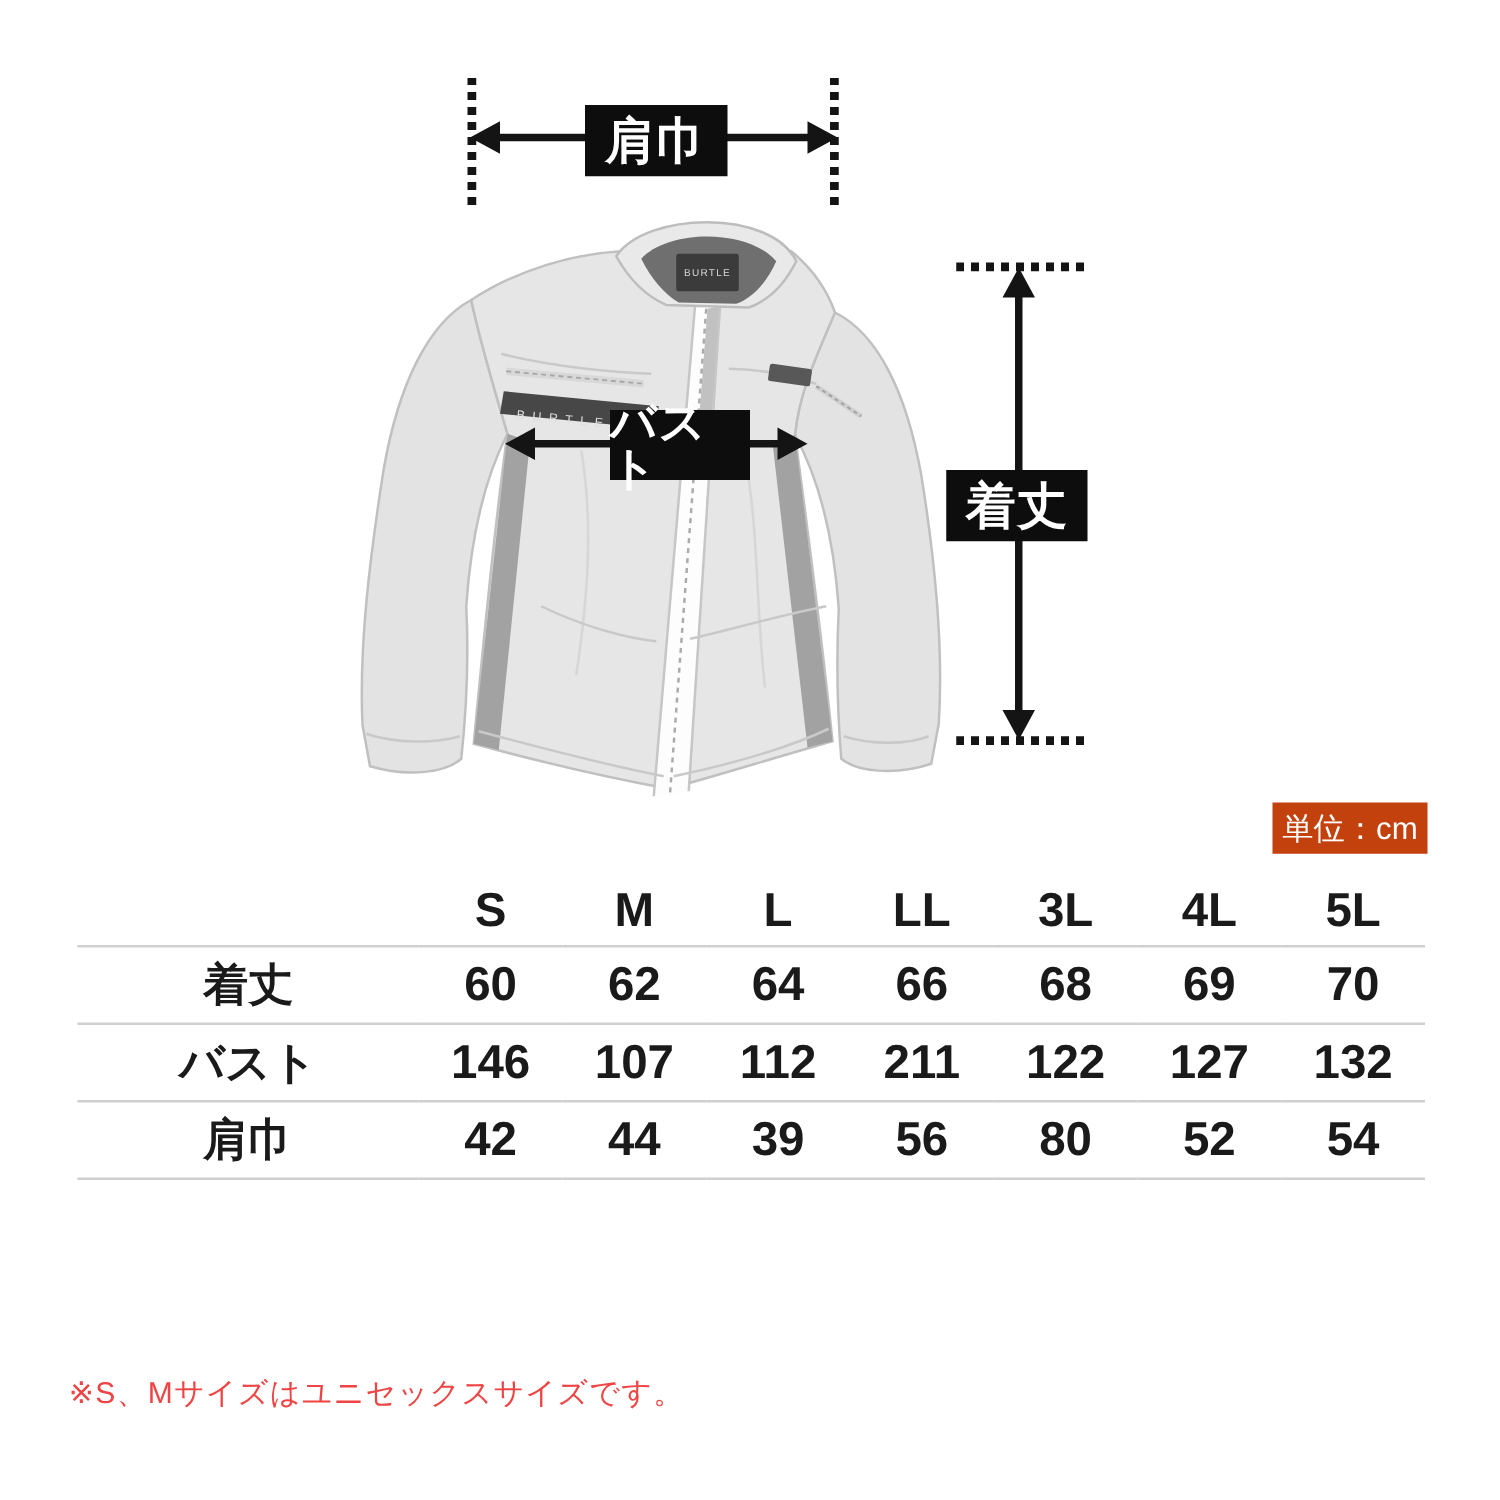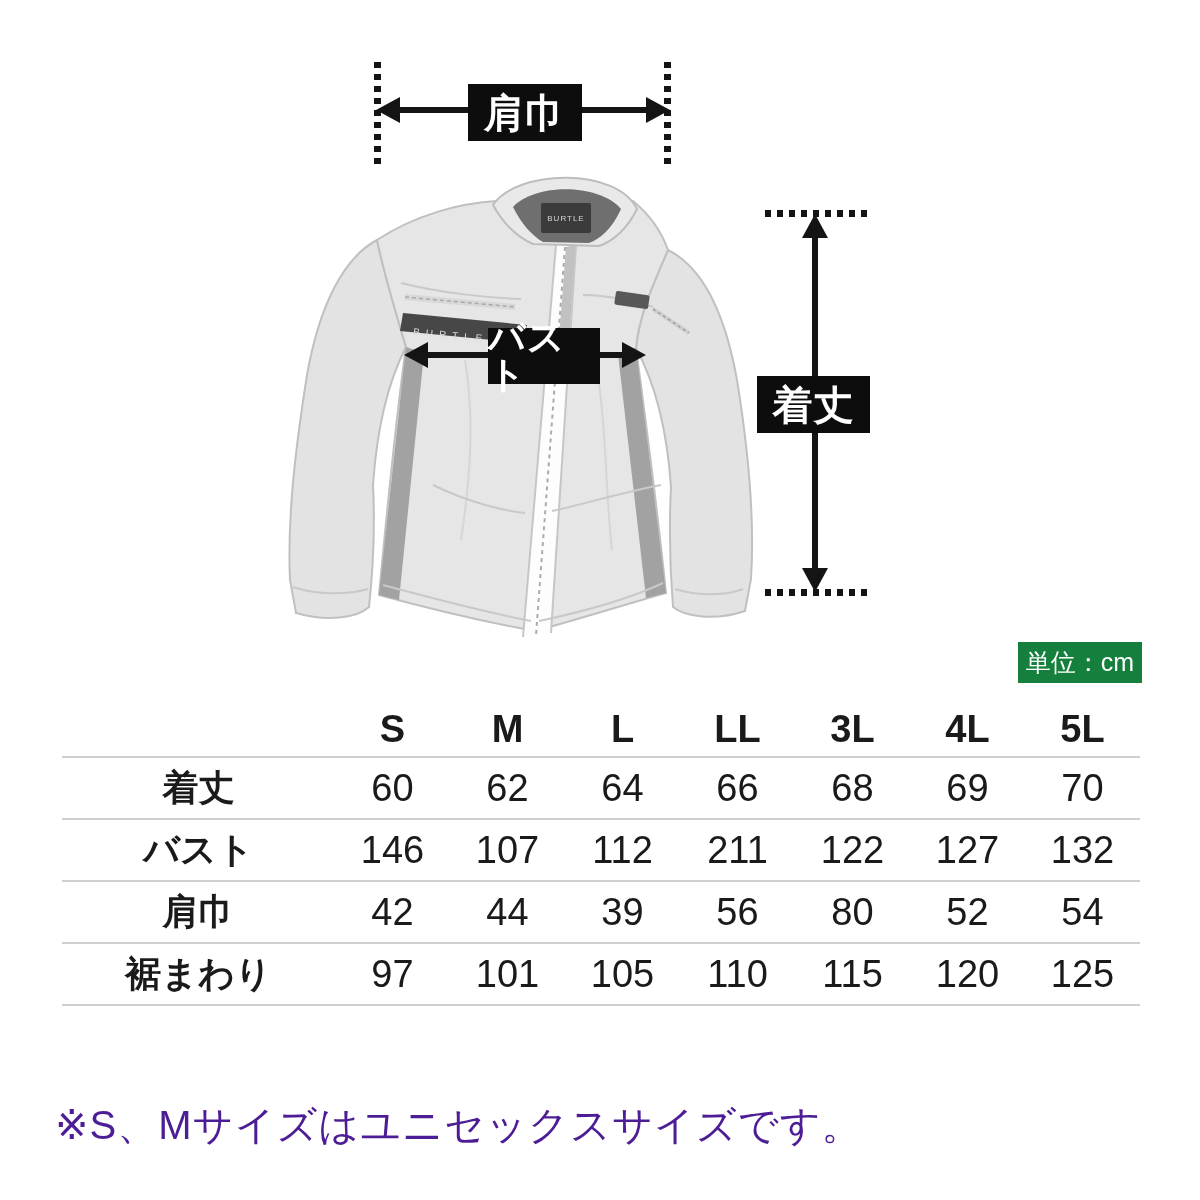--- a/index.html
+++ b/index.html
@@ -22,38 +22,38 @@
   .ah-up    { border-left:13px solid transparent; border-right:13px solid transparent; border-bottom:24px solid #141414; }
   .ah-down  { border-left:13px solid transparent; border-right:13px solid transparent; border-top:24px solid #141414; }
   .measure-label {
     position:absolute; background:#0d0d0d; color:#ffffff;
     display:flex; align-items:center; justify-content:center;
     font-size:40px; font-weight:700; letter-spacing:1px; line-height:1;
   }
   
   .unit-badge {
     position:absolute; left:1018px; top:642px; width:124px; height:41px;
-    background:#15803d; color:#ffffff; display:flex; align-items:center; justify-content:center;
+    background:#c2410c; color:#ffffff; display:flex; align-items:center; justify-content:center;
     font-size:25px; font-weight:400; letter-spacing:0px;
   }
   
   .size-table-wrap { position:absolute; left:62px; top:702px; width:1078px; }
   table.size-table { width:1078px; border-collapse:collapse; table-layout:fixed; }
   table.size-table col.lbl { width:273px; }
   table.size-table col.val { width:115px; }
   table.size-table th, table.size-table td {
     text-align:center; vertical-align:middle; padding:0; color:#1a1a1a;
   }
   table.size-table thead th { height:55px; font-size:38px; font-weight:700; }
   table.size-table tbody tr { border-bottom:2px solid #cfcfcf; }
   table.size-table tbody tr:first-child { border-top:2px solid #cfcfcf; }
   table.size-table tbody th { height:62px; font-size:36px; font-weight:700; }
-  table.size-table tbody td { height:62px; font-size:38px; font-weight:400; }
+  table.size-table tbody td { height:62px; font-size:38px; font-weight:700; }
   
-  .footnote { position:absolute; left:55px; top:1098px; font-size:40px; color:#4c1d95; letter-spacing:1px; }
+  .footnote { position:absolute; left:55px; top:1098px; font-size:24px; color:#ef4444; letter-spacing:1px; }
   
   .jacket { position:absolute; left:265px; top:155px; width:510px; height:500px; }
   .jacket .seam { fill:none; stroke:#c9c9c9; stroke-width:2; }
   .jacket .brand-small { font-family:"Liberation Sans",sans-serif; font-size:8px; fill:#d6d6d6; letter-spacing:1px; }
   .jacket .brand-stripe { font-family:"Liberation Sans",sans-serif; font-size:10px; fill:#dedede; letter-spacing:6px; }
 </style>
 </head>
 <body>
 
 <div class="canvas">
@@ -181,29 +181,19 @@
         <tr>
           <th>肩巾</th>
           <td>42</td>
           <td>44</td>
           <td>39</td>
           <td>56</td>
           <td>80</td>
           <td>52</td>
           <td>54</td>
         </tr>
-        <tr>
-          <th>裾まわり</th>
-          <td>97</td>
-          <td>101</td>
-          <td>105</td>
-          <td>110</td>
-          <td>115</td>
-          <td>120</td>
-          <td>125</td>
-        </tr>
       </tbody>
     </table>
   </div>
 
   <div class="footnote">※S、Mサイズはユニセックスサイズです。</div>
 
 </div>
 
 </body></html>

